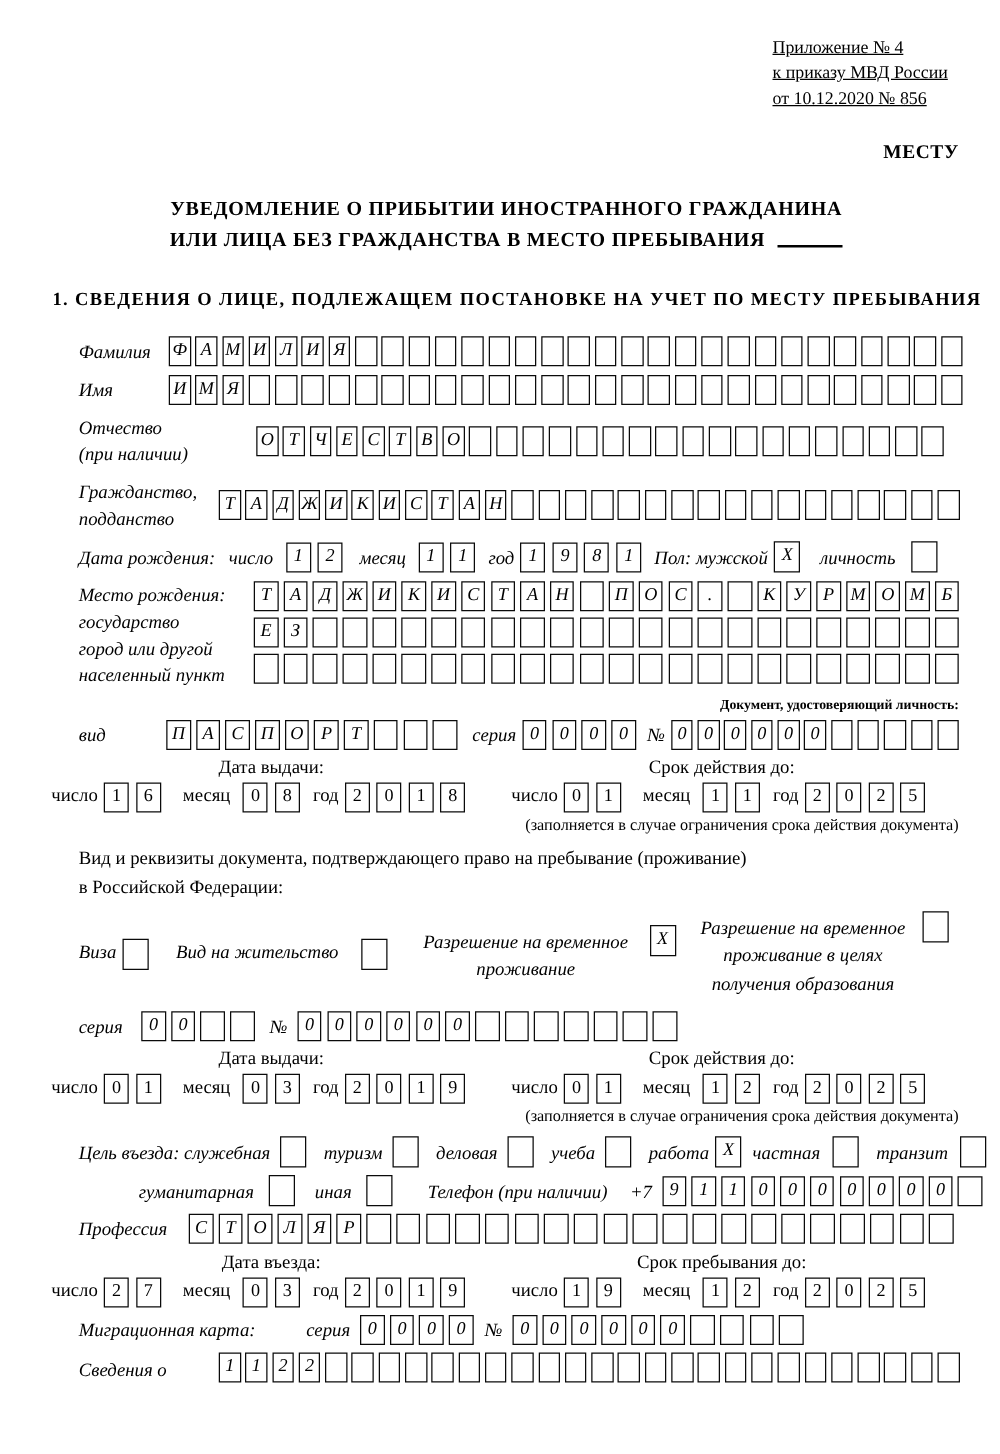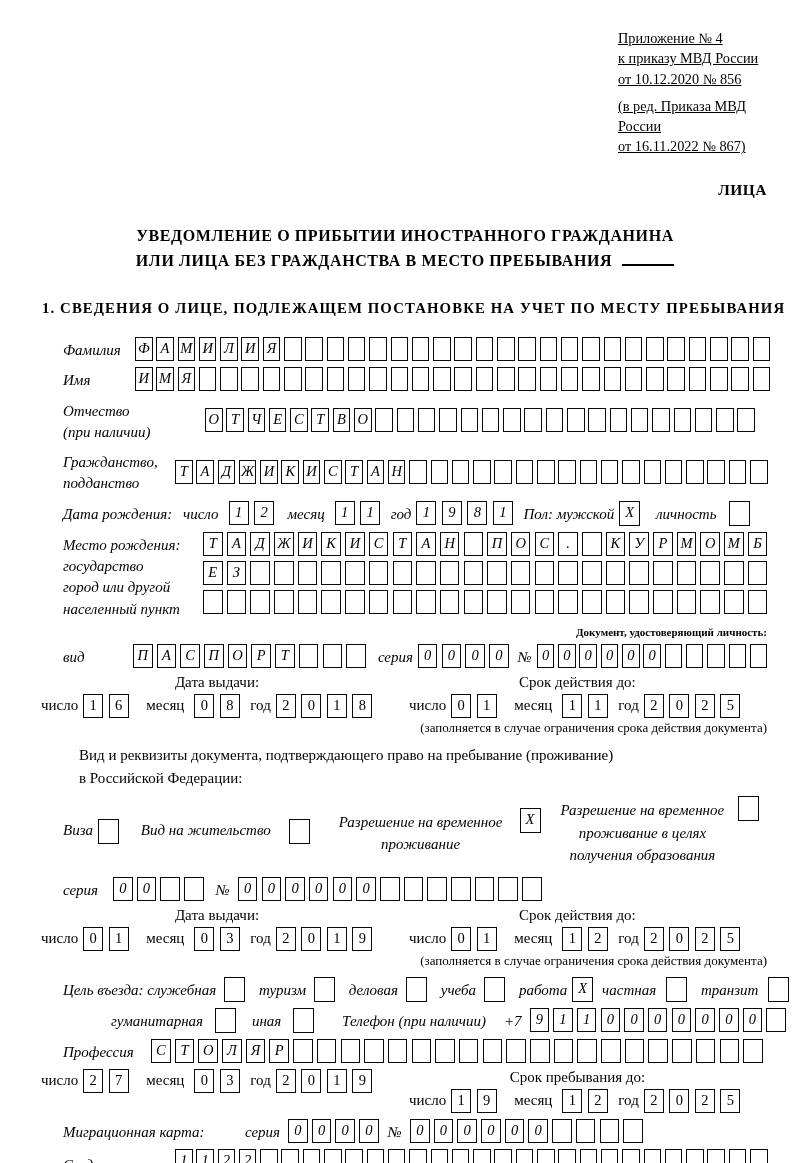--- a/index.html
+++ b/index.html
@@ -32,40 +32,36 @@
   .doc-heading { text-align:right; font-weight:bold; font-size:11px; margin:4px 0 6px -10px; }
 
   .drow { display:flex; margin:2px 0 2px -22px; }
   .dcol.left { width:352px; }
   .dcol.right { margin-left:16px; }
   .dtitle { text-align:center; margin-bottom:3px; }
   .dfields { display:flex; align-items:flex-start; }
   .dfields .inl { padding-top:3px; }
   .note-r { text-align:right; font-size:13px; margin:0 0 8px 0; }
 
-  .para { line-height:1.55; margin:4px 0 6px 16px; }
+  .para { line-height:1.55; margin:4px 0 6px 0; }
   .optlines { text-align:center; line-height:1.5; padding-top:3px; }
   .opt { display:flex; align-items:flex-start; }
 </style>
 </head>
 <body>
 
 <div class="page">
 
   <div class="appendix">
     <div>Приложение № 4</div>
     <div>к приказу МВД России</div>
     <div>от 10.12.2020 № 856</div>
-    <div class="grp2">
-      <div>(в ред. Приказа МВД России</div>
-      <div>от 16.11.2022 № 867)</div>
-    </div>
-  </div>
-
-  <div class="forma">ЛИЦА</div>
+  </div>
+
+  <div class="forma">МЕСТУ</div>
 
   <div class="title">
     <div>УВЕДОМЛЕНИЕ О ПРИБЫТИИ ИНОСТРАННОГО ГРАЖДАНИНА</div>
     <div>
       <span>ИЛИ ЛИЦА БЕЗ ГРАЖДАНСТВА В МЕСТО ПРЕБЫВАНИЯ</span><span class="blankline"></span>
     </div>
   </div>
 
   <div class="sec-heading">1. СВЕДЕНИЯ О ЛИЦЕ, ПОДЛЕЖАЩЕМ ПОСТАНОВКЕ НА УЧЕТ ПО МЕСТУ ПРЕБЫВАНИЯ</div>
 
@@ -615,20 +611,21 @@
         <span class="cb"></span>
         <span class="cb"></span>
         <span class="cb"></span>
         <span class="cb"></span>
         <span class="cb"></span>
       </div>
   </div>
 
   <div class="drow">
     <div class="dcol left">
+      <div class="dtitle">Дата въезда:</div>
       <div class="dfields">
         <span class="inl">число</span>
         <div class="boxes d ml5">
             <span class="cb">2</span>
             <span class="cb">7</span>
           </div>
         <span class="inl ml12">месяц</span>
         <div class="boxes d ml10">
             <span class="cb">0</span>
             <span class="cb">3</span>

